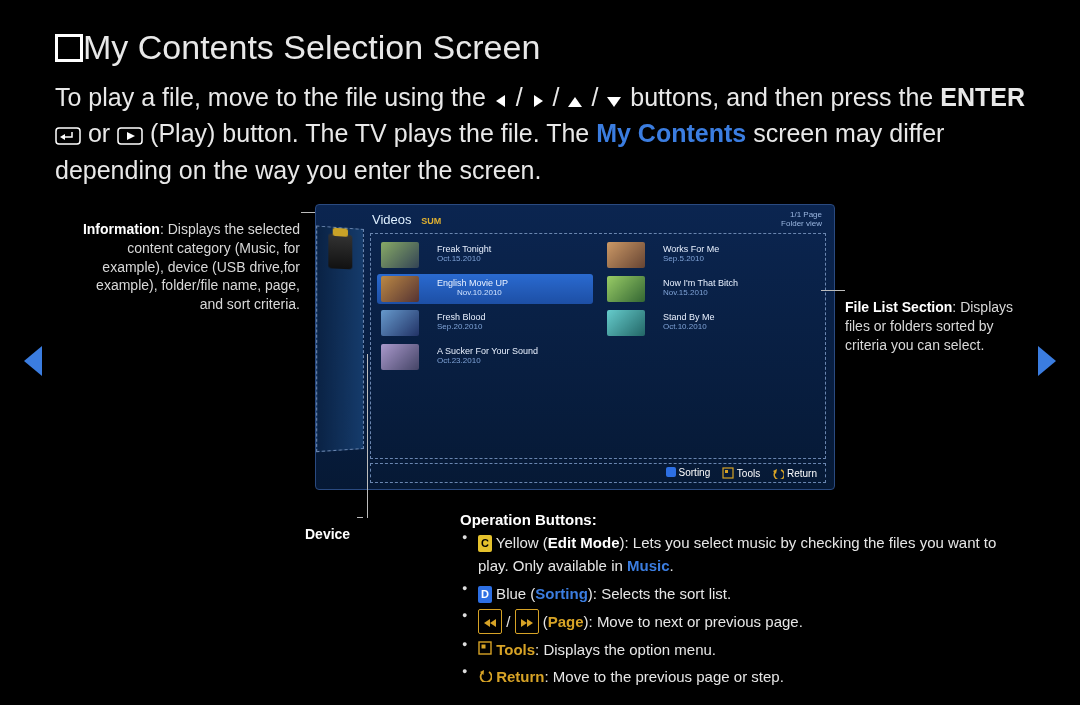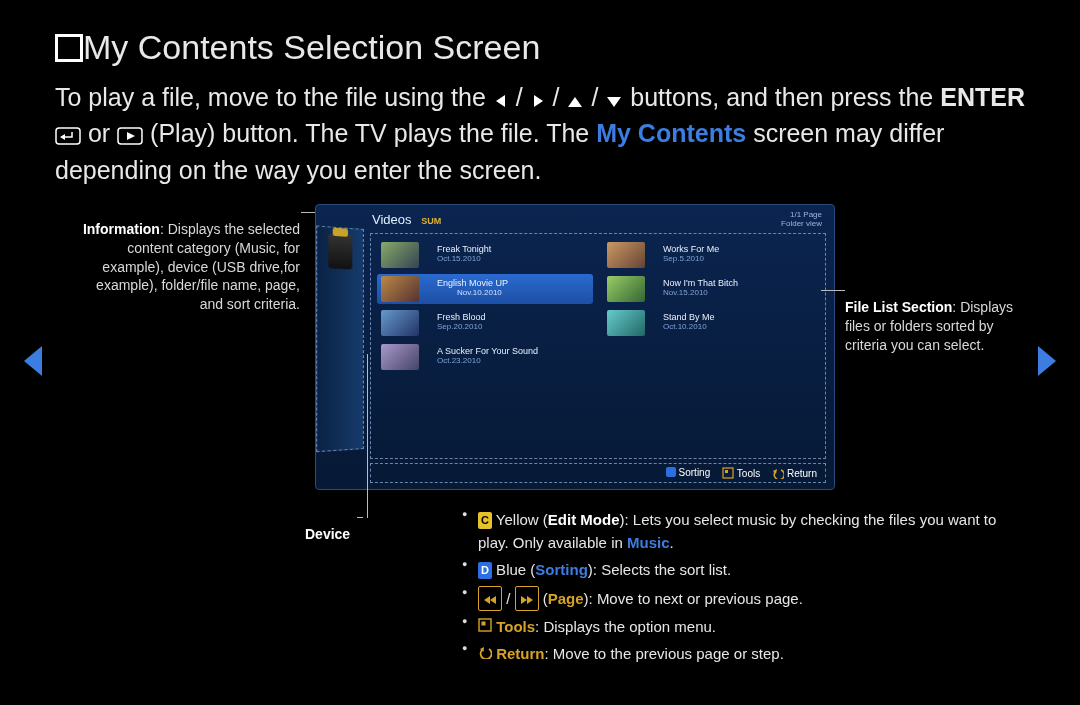--- a/index.html
+++ b/index.html
@@ -212,20 +212,21 @@
       <span class="h">File List Section</span><span>: Displays files or folders sorted by criteria you can select.</span>
     </div>
     <div class="line h2"></div>
 
     <div class="line v1"></div>
     <div class="line h3"></div>
     <div class="callout device">Device</div>
   </div>
 
   <div class="below">
+    <div class="h"><span>Operation Buttons</span>:</div>
     <ul>
       <li>
         <span class="ybox">C</span><span> Yellow (</span><span class="h">Edit Mode</span><span>): Lets you select music by checking the files you want to play. Only available in </span><span class="blue-t">Music</span><span>.</span>
       </li>
       <li>
         <span class="bbox">D</span><span> Blue (</span><span class="blue-t">Sorting</span><span>): Selects the sort list.</span>
       </li>
       <li>
         <span class="skipbox"><svg width="16" height="10">
               <polygon points="8,1 8,9 2,5" fill="#d7a326"></polygon>

